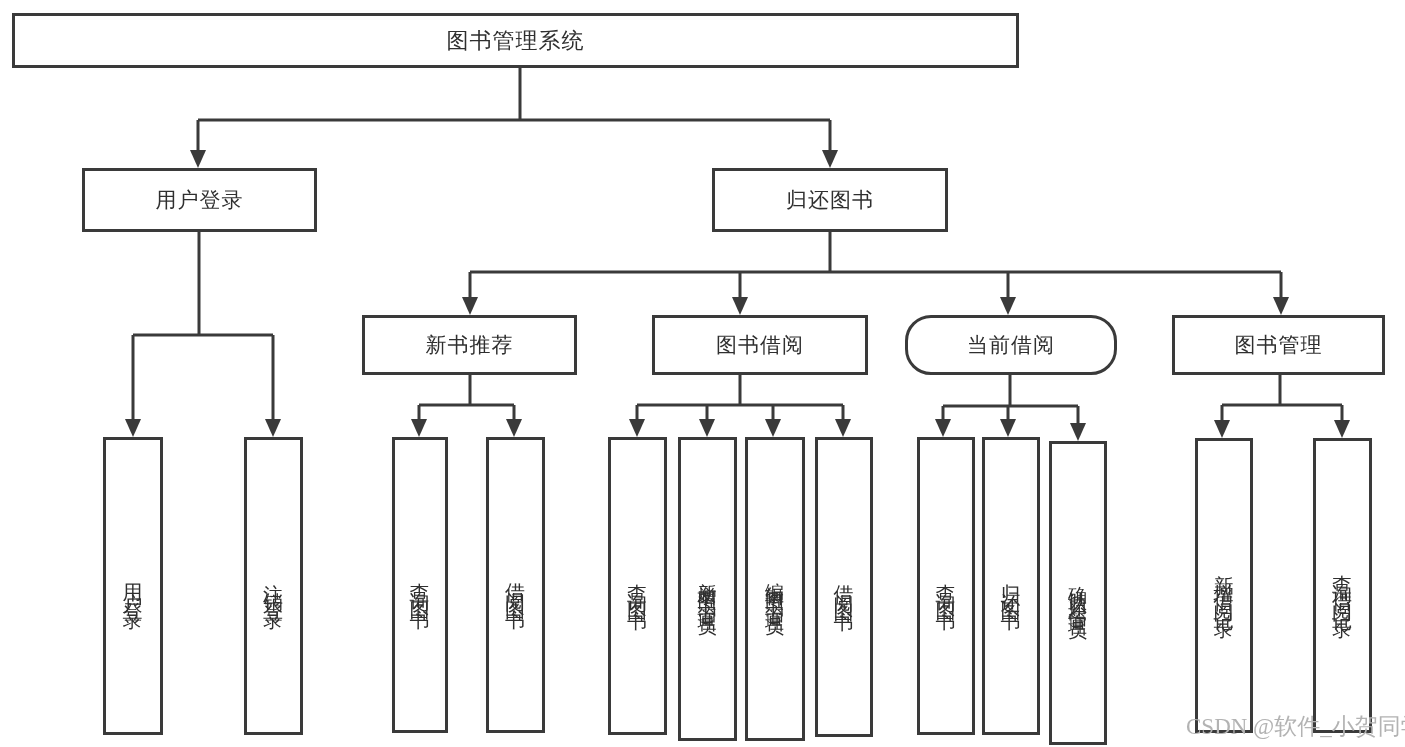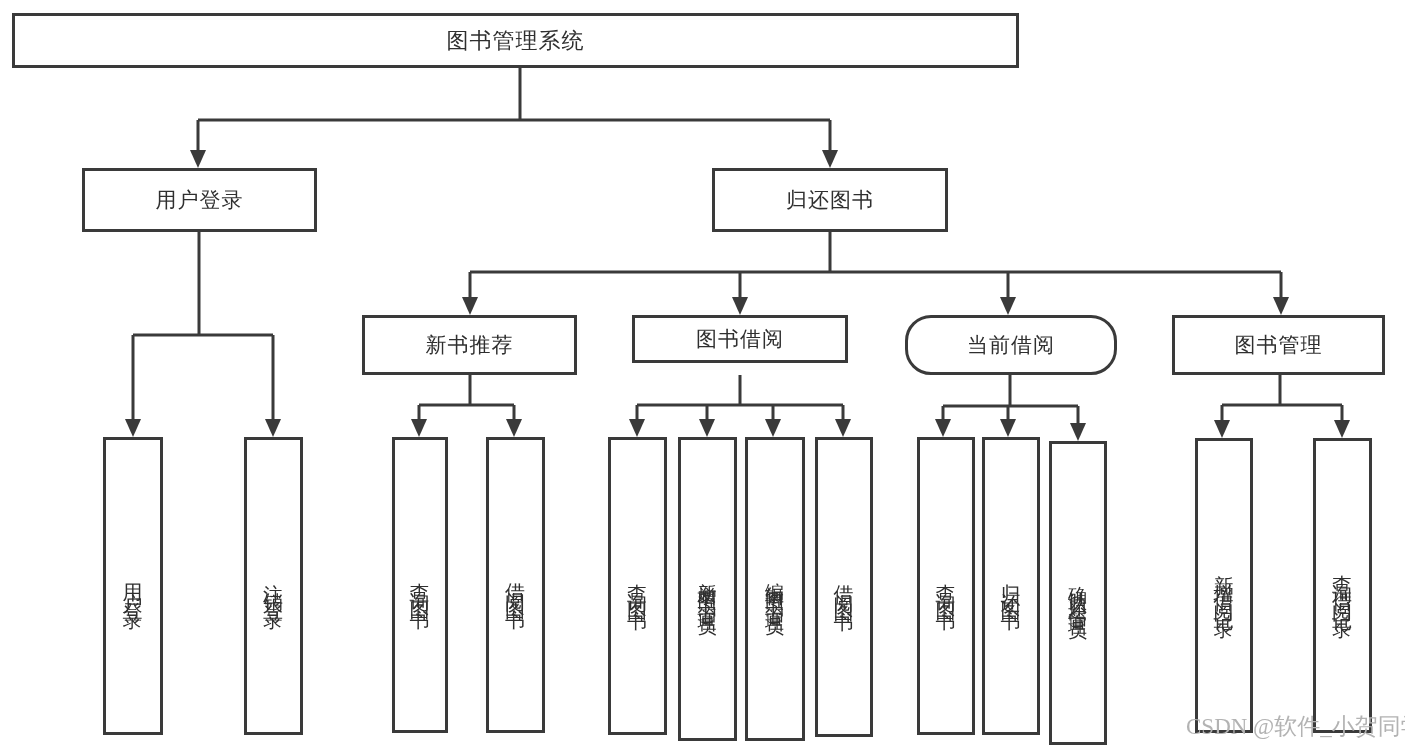--- a/index.html
+++ b/index.html
@@ -131,21 +131,21 @@
   <div class="box h" style="left:82px; top:168px; width:235px; height:64px;">
     <span>用户登录</span>
   </div>
   <div class="box h" style="left:712px; top:168px; width:236px; height:64px;">
     <span>归还图书</span>
   </div>
 
   <div class="box h" style="left:362px; top:315px; width:215px; height:60px;justify-content:center;">
     <span>新书推荐</span>
   </div>
-  <div class="box h" style="left:632px; top:315px; width:216px; height:48px;">
+  <div class="box h" style="left:652px; top:315px; width:216px; height:60px;">
     <span>图书借阅</span>
   </div>
   <div class="box h" style="left:905px; top:315px; width:212px; height:60px;border-radius:26px;">
     <span>当前借阅</span>
   </div>
   <div class="box h" style="left:1172px; top:315px; width:213px; height:60px;">
     <span>图书管理</span>
   </div>
 
   <div class="box v" style="left:103px; top:437px; width:60px; height:298px;">

